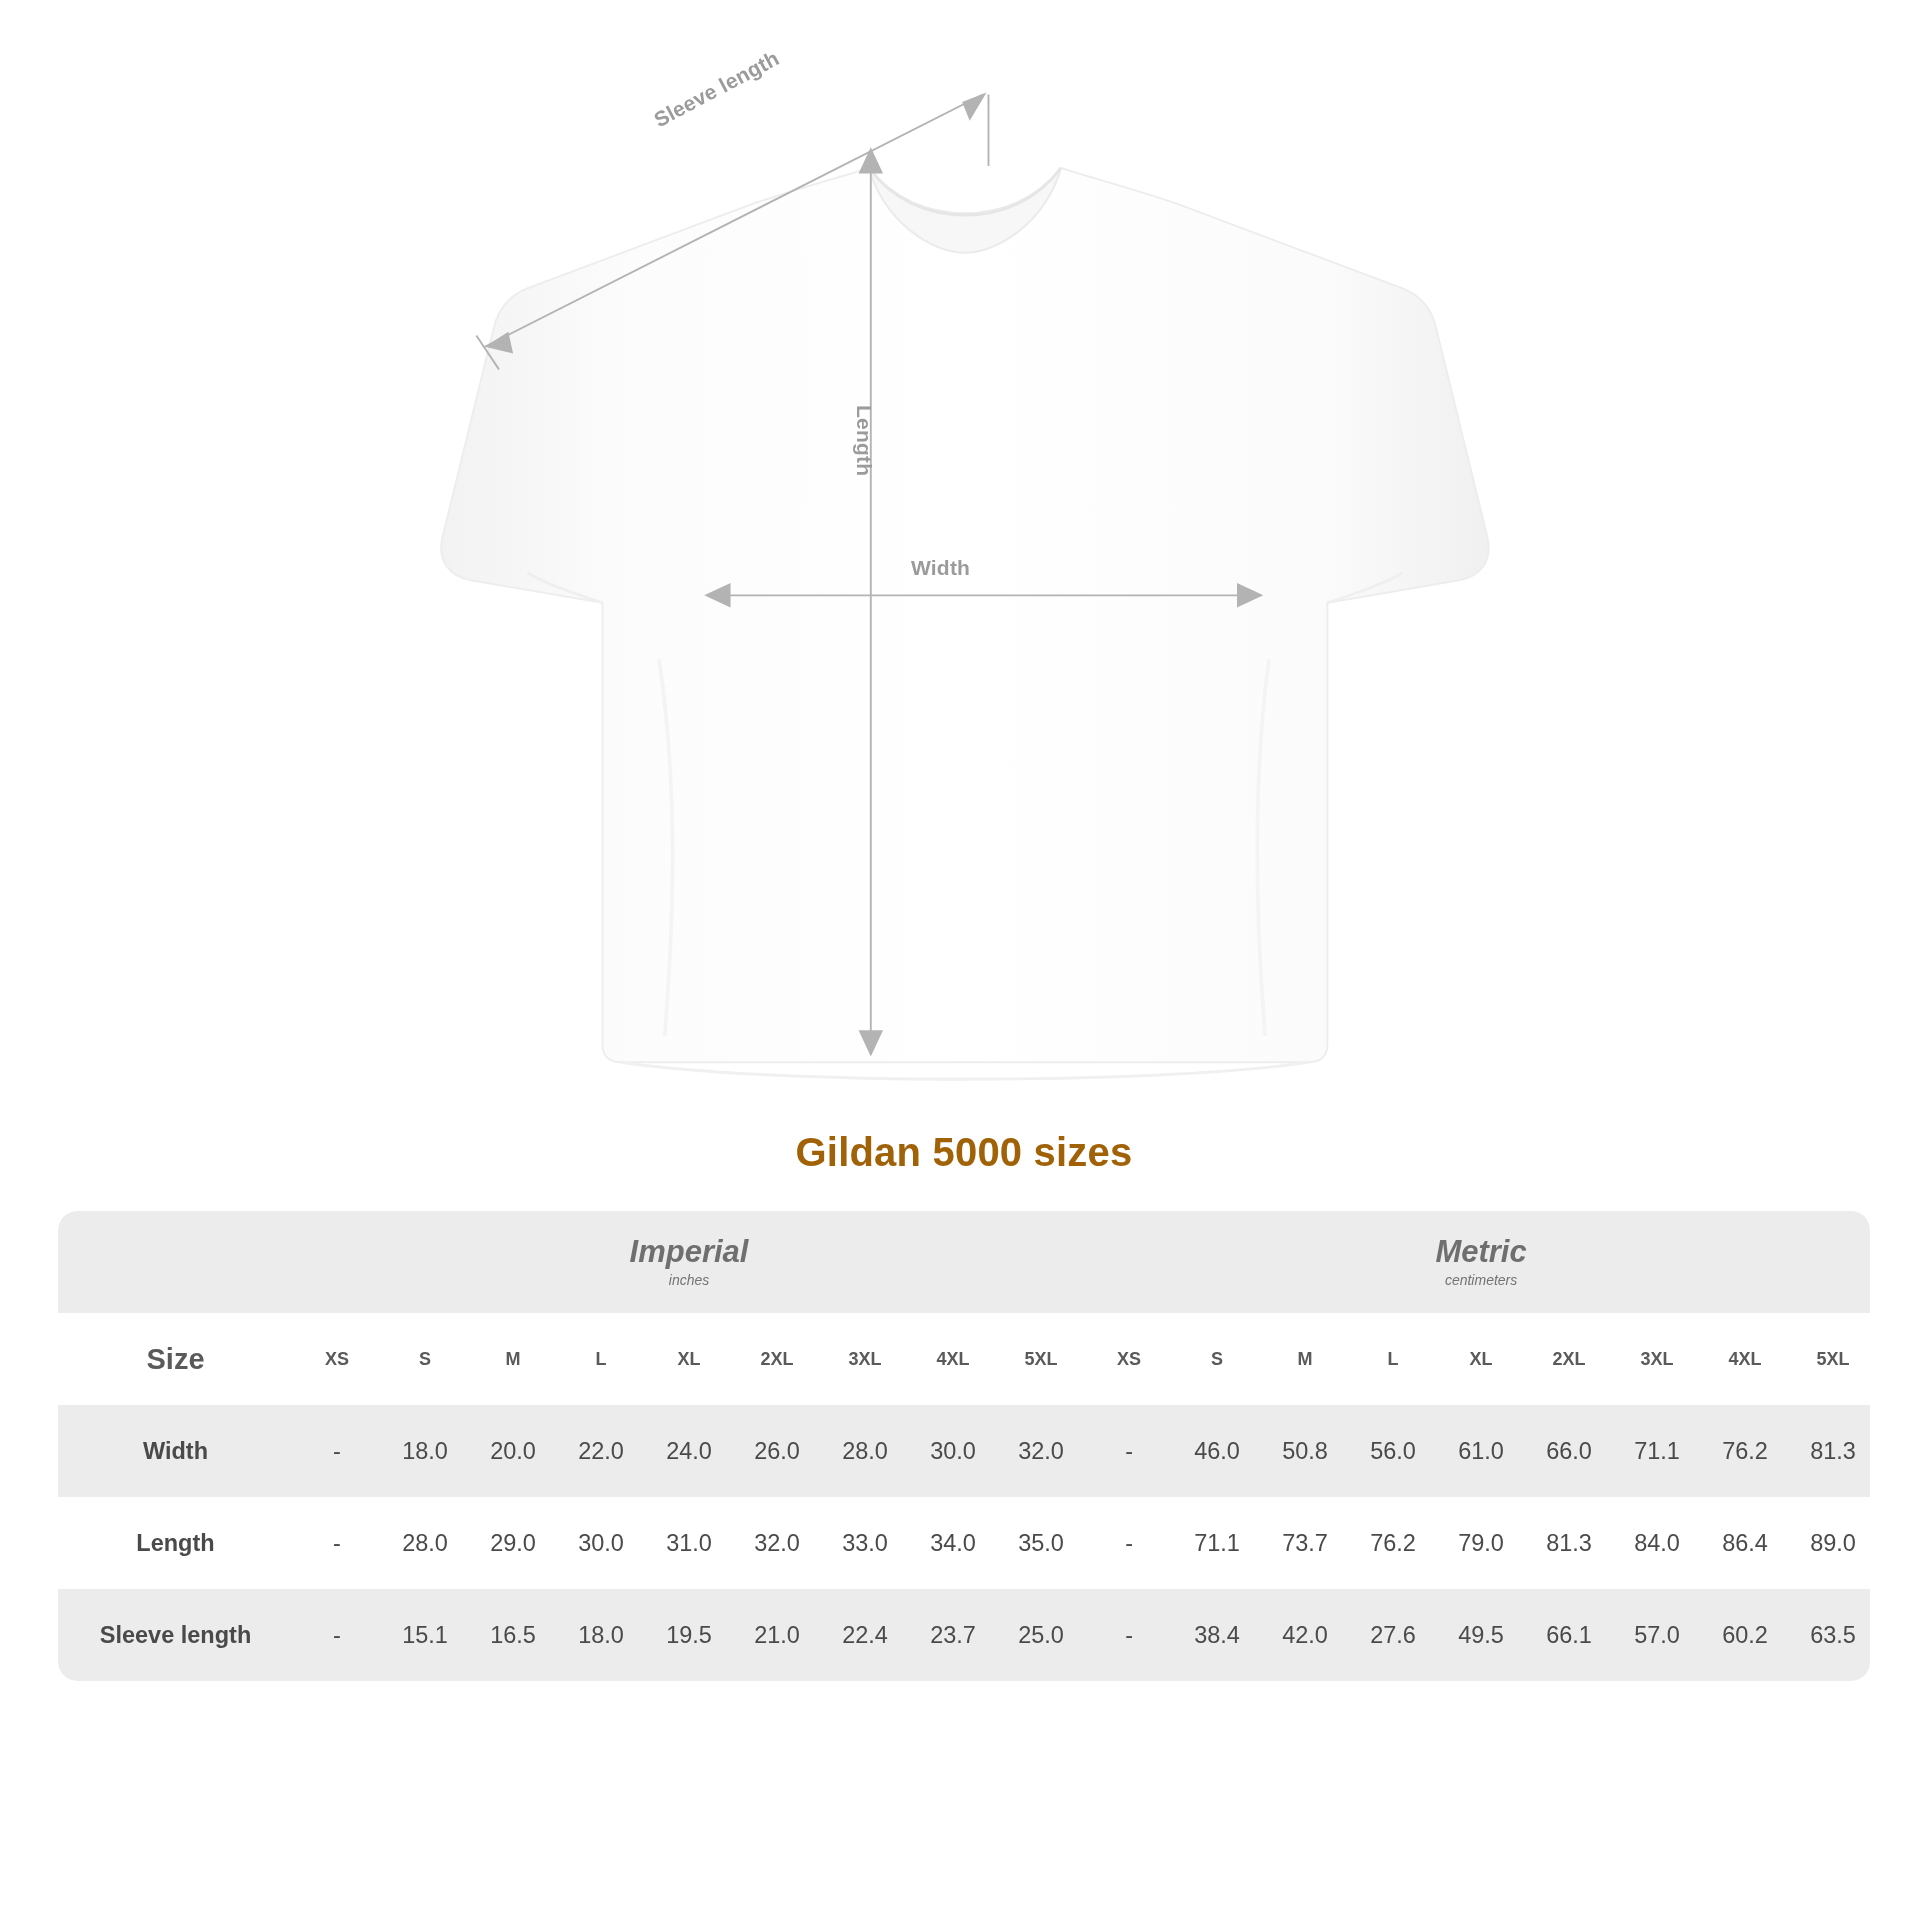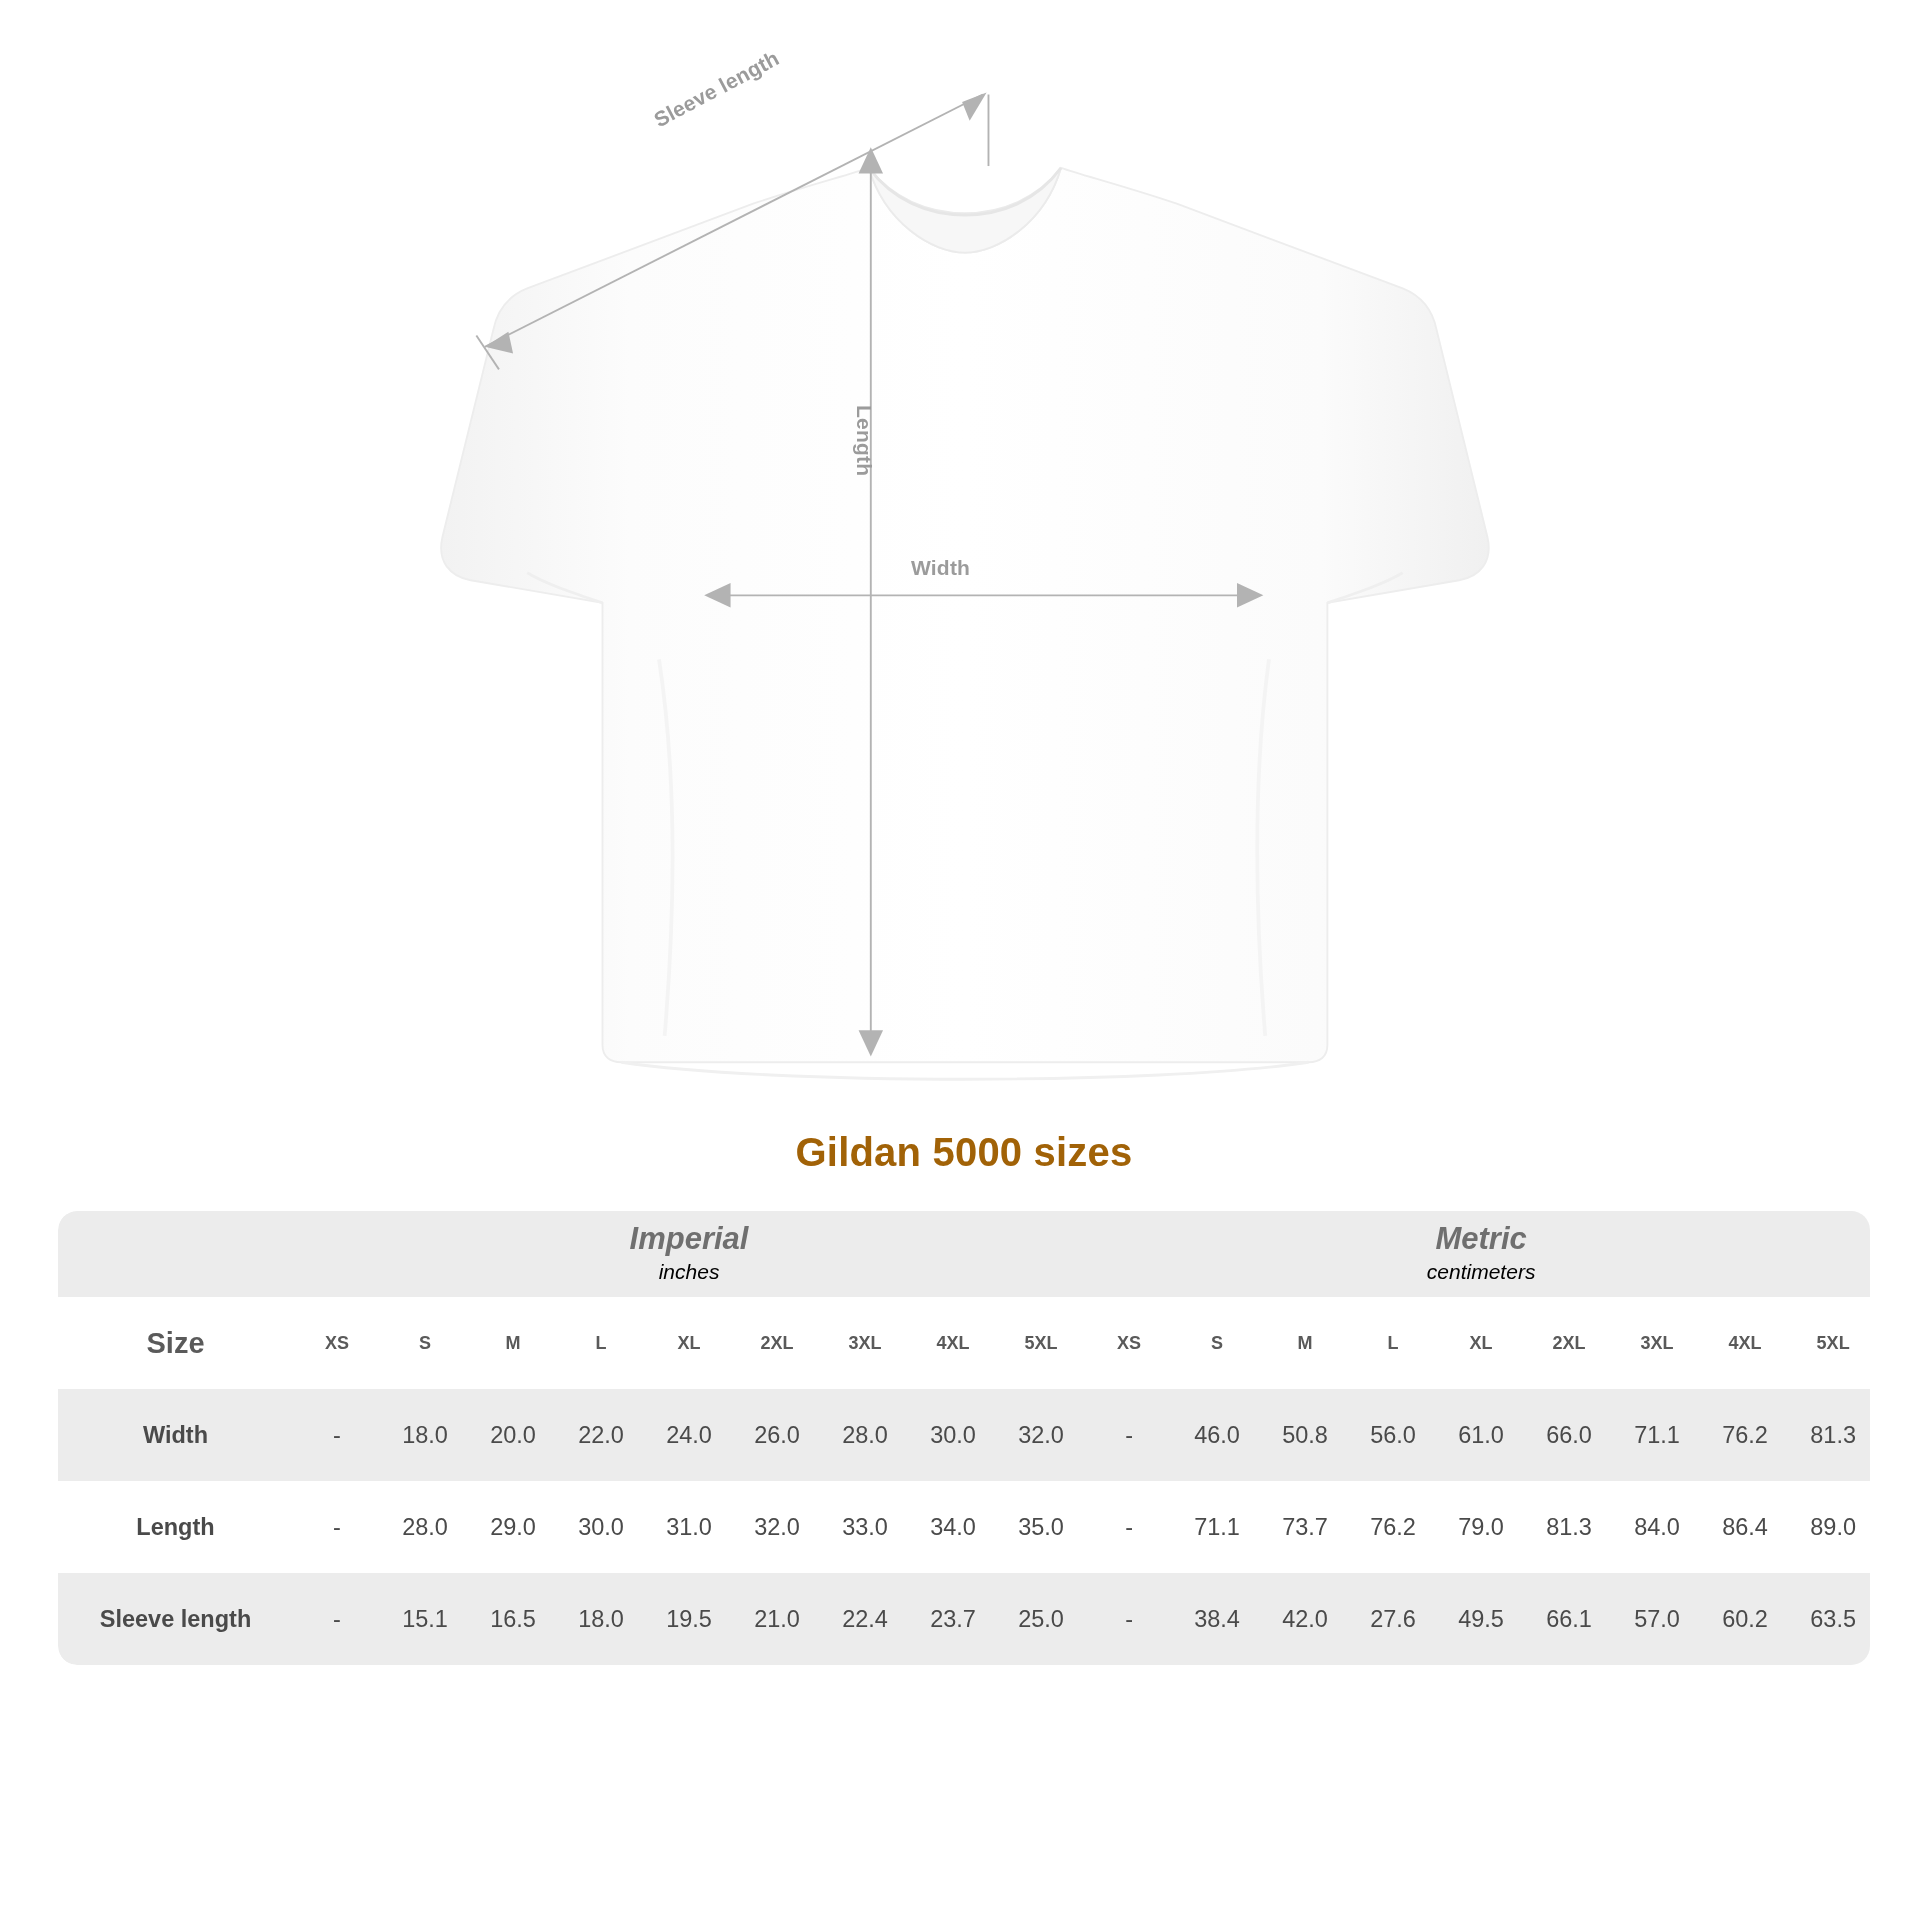--- a/index.html
+++ b/index.html
@@ -90,34 +90,34 @@
   table.size-table td, table.size-table th {
     text-align: center;
     vertical-align: middle;
     font-size: 23.5px;
     color: #4a4a4a;
     border: 0;
   }
   
   tr.unit-row td {
     background: #ececec;
-    height: 86px;
+    height: 102px;
     padding: 0;
   }
   .unit-name {
     font-size: 31px;
     font-weight: bold;
     font-style: italic;
     color: #6f6f6f;
     line-height: 1.15;
   }
   .unit-sub {
-    font-size: 21px;
+    font-size: 14px;
     font-style: italic;
-    color: #000000;
+    color: #737373;
     line-height: 1.5;
   }
   
   tr.size-row td {
     background: #ffffff;
     height: 90px;
     font-weight: bold;
     color: #5a5a5a;
     font-size: 18px;
   }

